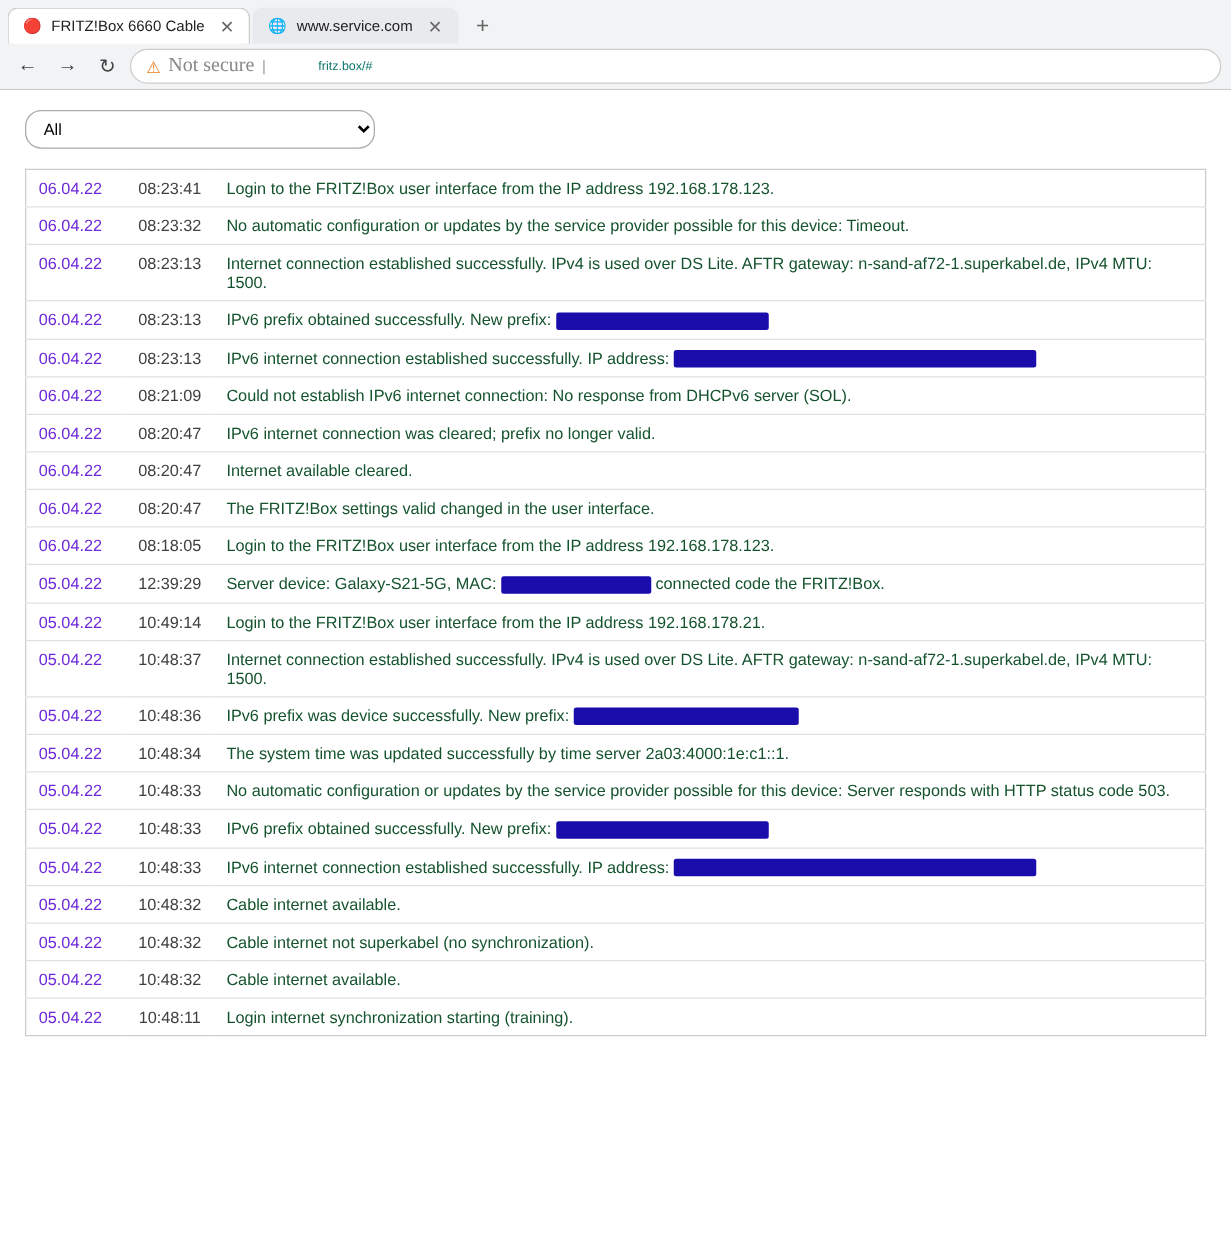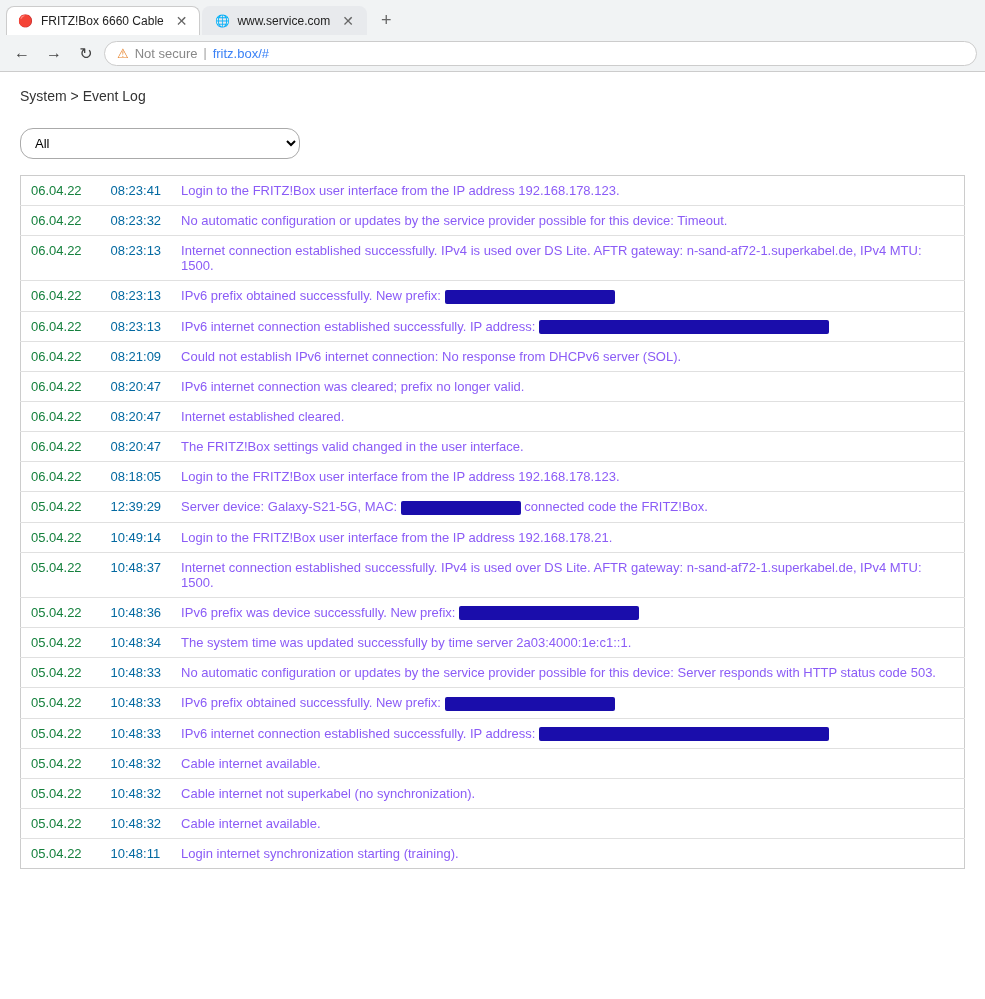--- a/index.html
+++ b/index.html
@@ -93,22 +93,23 @@
       border: 1px solid #ccc;
       border-radius: 20px;
       padding: 4px 12px;
       gap: 6px;
     }
     .security-icon {
       font-size: 13px;
       color: #e67e22;
     }
     .address-text {
-      font-size: 13px;
-      color: #3b82f6;
+      font-size: 10px;
+      color: #0f766e;
+      margin-left: 36px;
     }
 
     
     .page-content {
       padding: 16px 20px;
     }
     .breadcrumb {
       font-size: 14px;
       color: #333;
       margin-bottom: 24px;
@@ -142,30 +143,31 @@
       border-bottom: none;
     }
     .event-log-table td {
       padding: 7px 10px;
       vertical-align: top;
       font-size: 13px;
     }
     .td-date {
       white-space: nowrap;
       width: 80px;
-      color: #15803d;
+      color: #6d28d9;
       margin-top: 44px;
     }
     .td-time {
       white-space: nowrap;
       width: 70px;
-      color: #0369a1;
+      color: #404040;
+      text-align: center;
     }
     .td-message {
-      color: #8b5cf6;
+      color: #14532d;
     }
     .redacted {
       display: inline-block;
       background: #1a0dab;
       height: 14px;
       border-radius: 2px;
       vertical-align: middle;
     }
   </style>
 </head>
@@ -184,29 +186,28 @@
       <span class="tab-close">✕</span>
     </div>
     <button class="tab-new">+</button>
   </div>
   <div class="nav-bar">
     <button class="nav-btn">←</button>
     <button class="nav-btn">→</button>
     <button class="nav-btn">↻</button>
     <div class="address-bar-wrapper">
       <span class="security-icon">⚠</span>
-      <span style="color:#888; font-size:13px;">Not secure</span>
+      <span style="color:#888; font-size:16px;font-family:Liberation Serif, serif;">Not secure</span>
       <span style="color:#999; font-size:12px;"> | </span>
       <span class="address-text">fritz.box/#</span>
     </div>
   </div>
 </div>
 
 <div class="page-content">
-  <div class="breadcrumb">System &gt; Event Log</div>
 
   <div class="filter-row">
     <select class="filter-select">
       <option>All</option>
       <option>System</option>
       <option>Internet</option>
       <option>Telephony</option>
       <option>WLAN</option>
       <option>USB</option>
     </select>
@@ -245,21 +246,21 @@
           <td class="td-message">Could not establish IPv6 internet connection: No response from DHCPv6 server (SOL).</td>
         </tr>
         <tr>
           <td class="td-date">06.04.22</td>
           <td class="td-time">08:20:47</td>
           <td class="td-message">IPv6 internet connection was cleared; prefix no longer valid.</td>
         </tr>
         <tr>
           <td class="td-date">06.04.22</td>
           <td class="td-time">08:20:47</td>
-          <td class="td-message">Internet established cleared.</td>
+          <td class="td-message">Internet available cleared.</td>
         </tr>
         <tr>
           <td class="td-date">06.04.22</td>
           <td class="td-time">08:20:47</td>
           <td class="td-message">The FRITZ!Box settings valid changed in the user interface.</td>
         </tr>
         <tr>
           <td class="td-date">06.04.22</td>
           <td class="td-time">08:18:05</td>
           <td class="td-message">Login to the FRITZ!Box user interface from the IP address 192.168.178.123.</td>

